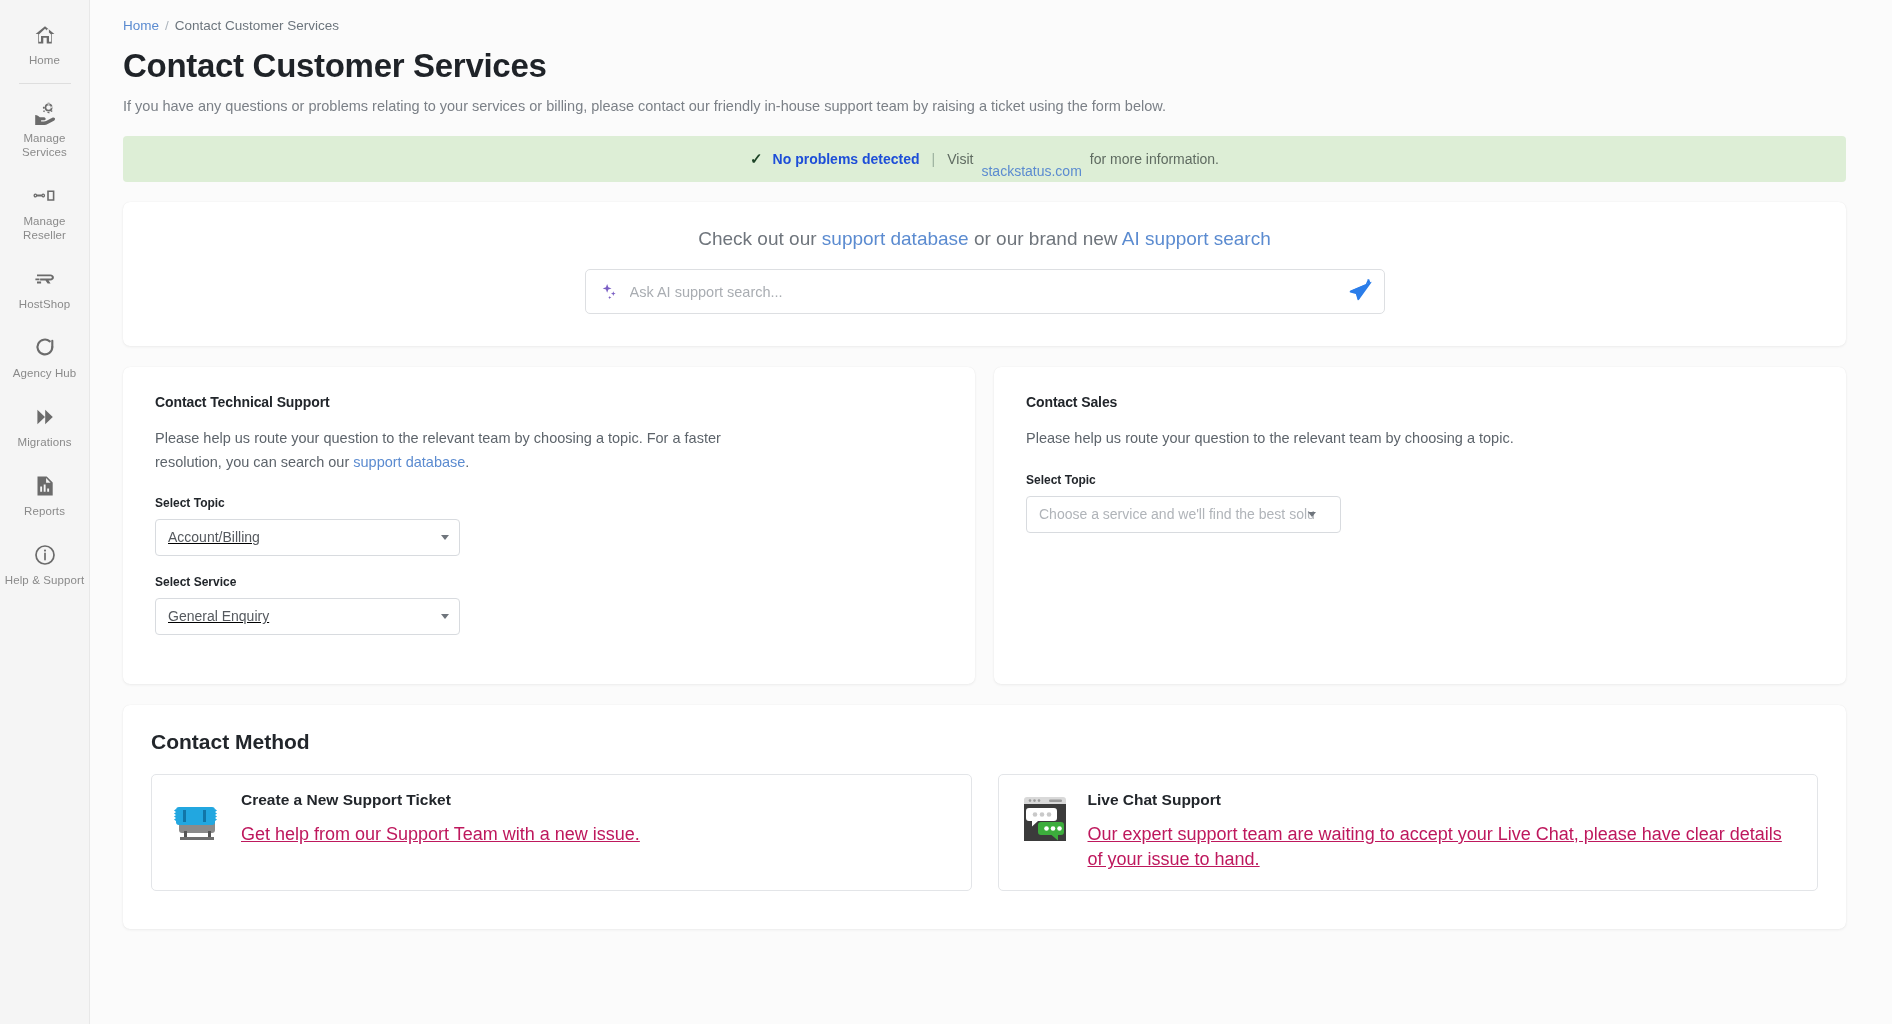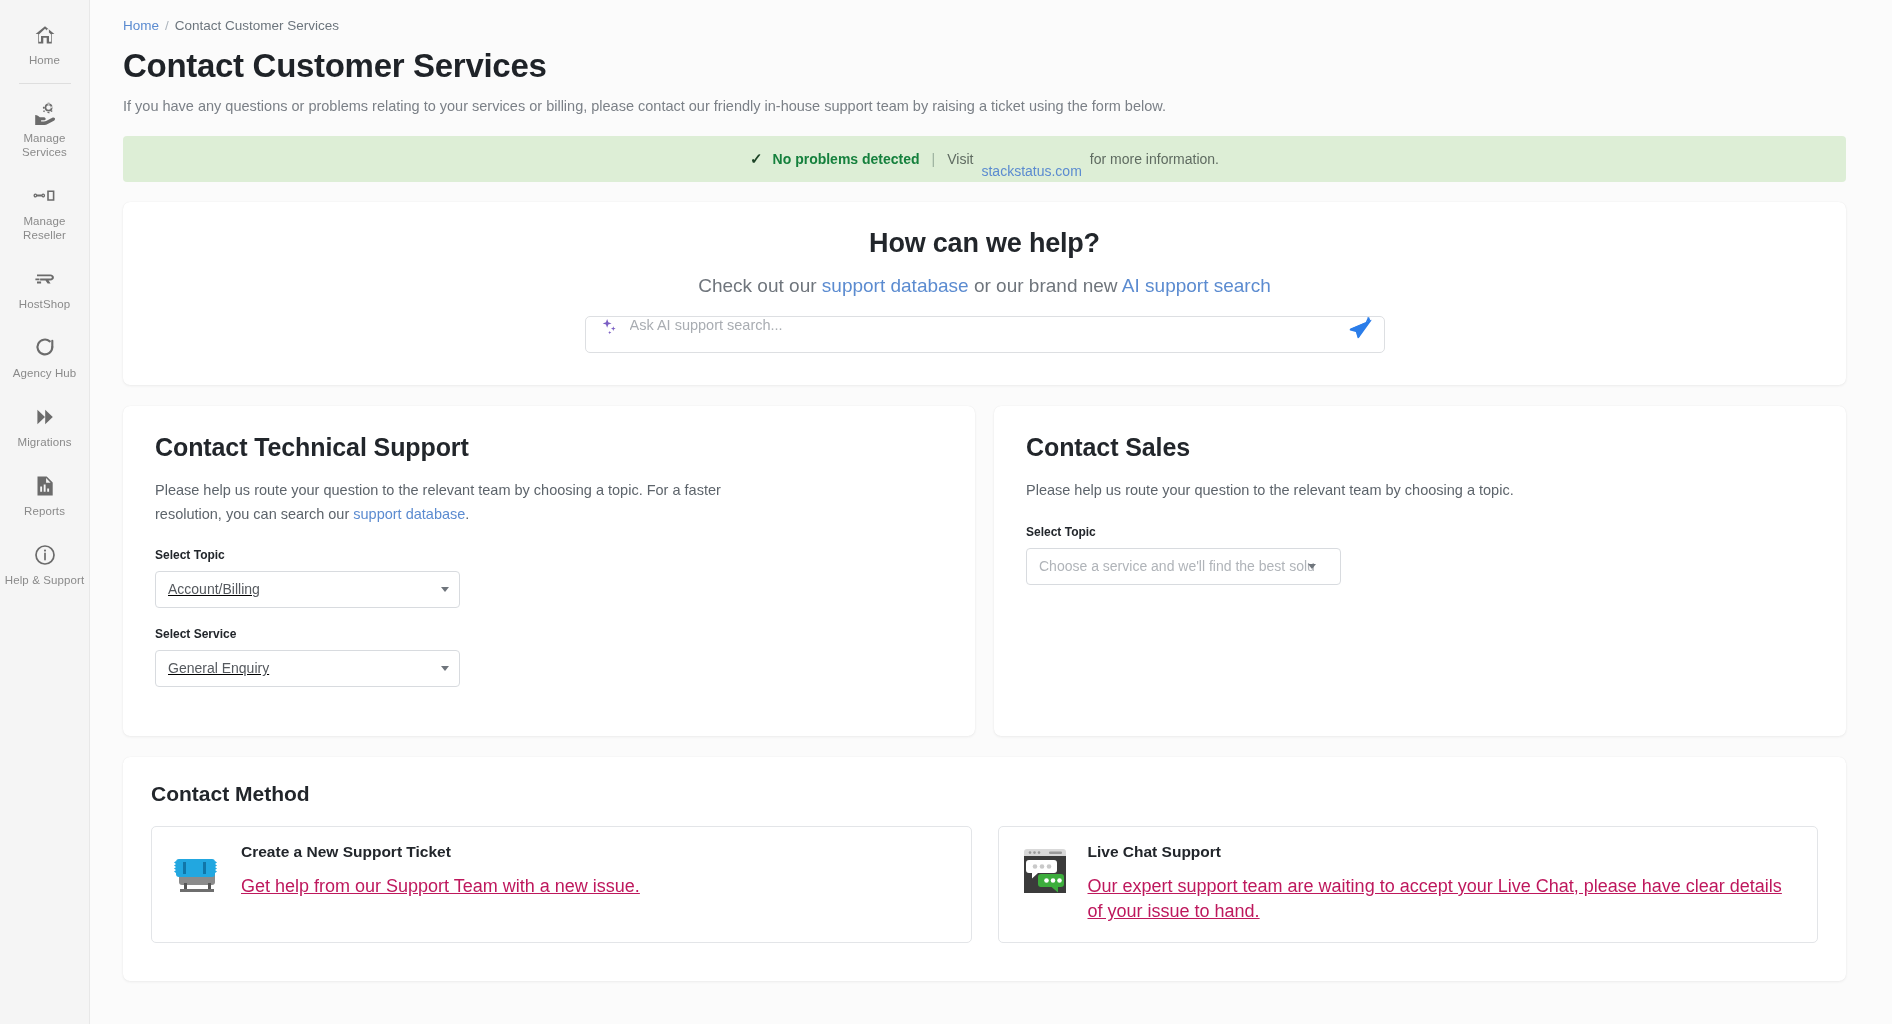--- a/index.html
+++ b/index.html
@@ -70,21 +70,21 @@
   .status-banner {
     background: #ddeed6;
     border-radius: 4px;
     height: 46px;
     display: flex; align-items: center; justify-content: center;
     gap: 8px;
     font-size: 14px; color: #4b5a4e;
     margin-bottom: 20px;
   }
   .status-banner .tick { color: #1d4427; font-size: 15px; font-weight: 700; margin-right: 2px;}
-  .status-banner .strong { font-weight: 700; color: #15803d; }
+  .status-banner .strong { font-weight: 700; color: #1d4ed8; }
   .status-banner .pipe { color: #9bb09e; margin: 0 4px; }
   .status-banner a { color: #5b8bd0; text-decoration: none; margin-top: 24px; }
   .status-banner .tail { color: #5f6b61; }
 
   
   .card {
     background: #ffffff;
     border-radius: 7px;
     box-shadow: 0 1px 3px rgba(0,0,0,.06), 0 0 1px rgba(0,0,0,.08);
   }
@@ -95,39 +95,39 @@
   }
   .help-card h2 {
     font-size: 27px; font-weight: 700; color: #22262b;
     margin-bottom: 16px; letter-spacing: -.2px;
   }
   .help-card .sub {
     font-size: 19px; color: #6f757c; margin-bottom: 19px;
   }
   .help-card .sub a { color: #5b8bd0; text-decoration: none; }
   .ai-search {
-    width: 800px; height: 37px; margin: 0 auto;
+    width: 800px; height: 45px; margin: 0 auto;
     border: 1px solid #dddfe2; border-radius: 5px;
-    display: flex; align-items: flex-start; padding: 0 11px 0 14px;
+    display: flex; align-items: center; padding: 0 11px 0 14px;
     background: #fff;
   }
   .ai-search .spark { width: 19px; height: 19px; flex:0 0 19px; margin-right: 11px; }
   .ai-search input {
     flex: 1; border: none; outline: none;
     font-family: "Liberation Sans", sans-serif;
     font-size: 14.5px; color: #3a3f44; background: transparent;
   }
   .ai-search input::placeholder { color: #a9adb2; }
   .ai-send { width: 26px; height: 26px; flex:0 0 26px; display:flex;align-items:center;justify-content:center;cursor:pointer;}
 
   
   .cols { display: flex; gap: 19px; margin-bottom: 21px; }
   .col-card { flex: 1; padding: 27px 32px 30px; }
   .col-card h3 {
-    font-size: 25px; font-weight: 700; color: #22262b; margin-bottom: 17px;
+    font-size: 14px; font-weight: 700; color: #22262b; margin-bottom: 17px;
     letter-spacing: -.1px;
   }
   .col-card p.lead {
     font-size: 14.5px; color: #5d646b; line-height: 1.62; margin-bottom: 22px;
     max-width: 600px;
   }
   .col-card p.lead a { color: #5b8bd0; text-decoration: none; }
   .field-label {
     font-size: 12px; font-weight: 700; color: #22262b; margin-bottom: 9px;
   }
@@ -265,21 +265,20 @@
       <div class="status-banner">
         <span class="tick">✓</span>
         <span class="strong">No problems detected</span>
         <span class="pipe">|</span>
         <span class="tail">Visit</span>
         <a href="#">stackstatus.com</a>
         <span class="tail">for more information.</span>
       </div>
 
       <div class="card help-card">
-        <h2>How can we help?</h2>
         <div class="sub">
           <span>Check out our</span>
           <a href="#">support database</a>
           <span>or our brand new</span>
           <a href="#">AI support search</a>
         </div>
         <div class="ai-search">
           <span class="spark">
             <svg viewBox="0 0 24 24" fill="#7b5fc4">
                 <path d="M9 2.5l1.5 4.1 4.1 1.5-4.1 1.5L9 13.7 7.5 9.6 3.4 8.1l4.1-1.5L9 2.5z"></path>

